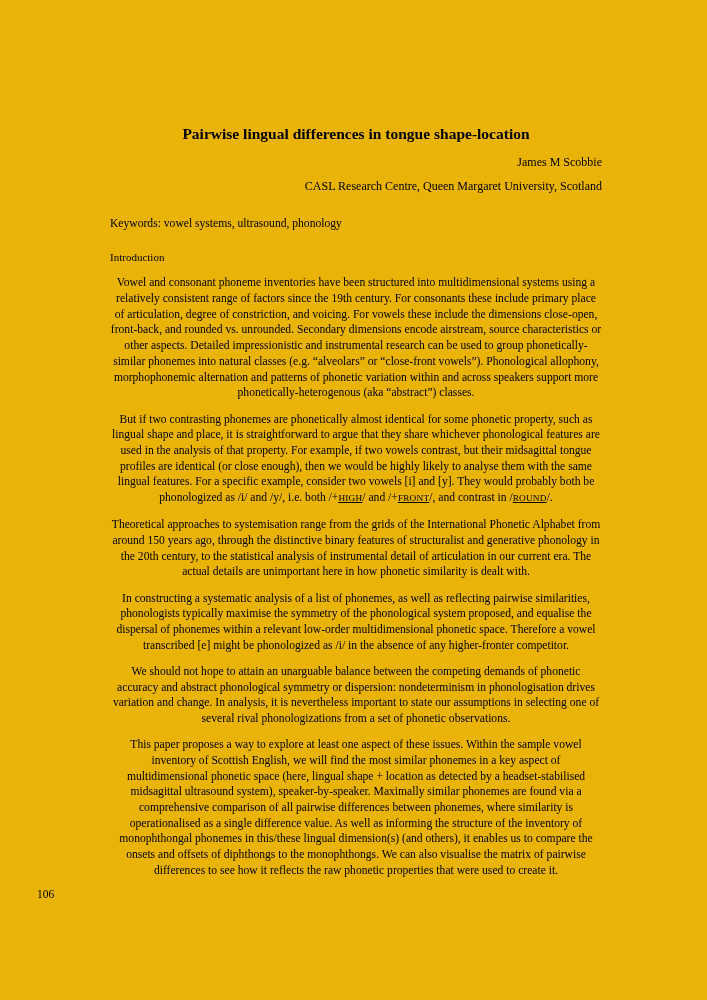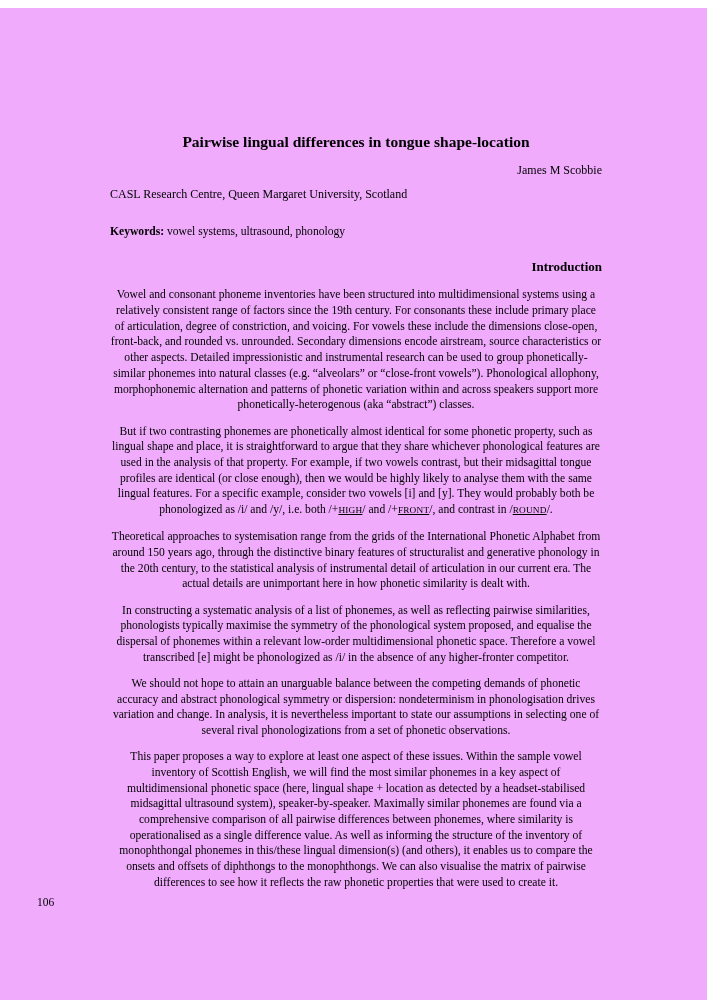--- a/index.html
+++ b/index.html
@@ -11,63 +11,62 @@
     width: 707px;
     height: 1000px;
     position: relative;
     font-family: "Liberation Serif", "DejaVu Serif", serif;
     color: #000000;
     overflow: hidden;
   }
   .page {
     position: absolute;
     inset: 0;
-    background: #f0abfc;
-    margin-top: 8px;
+    background: #eab308;
   }
   .content {
     padding: 124px 105px 0 110px;
   }
   .title {
     font-size: 15.5px;
     font-weight: bold;
     text-align: center;
     line-height: 1.25;
   }
   .author {
     font-size: 12px;
     text-align: right;
     margin-top: 12px;
   }
   .affiliation {
     font-size: 12px;
-    text-align: left;
+    text-align: right;
     margin-top: 9px;
   }
   .email-line {
     font-size: 12px;
     text-align: center;
     margin-top: 2px;
   }
   .email-link {
     color: #0000e6;
     text-decoration: underline;
     cursor: pointer;
   }
   .keywords {
     font-size: 11.6px;
     margin: 23px 0 0 0;
   }
   .kw-label {
-    font-weight: bold;
+    font-weight: normal;
   }
   .section-heading {
-    font-size: 13px;
-    font-weight: bold;
-    text-align: right;
+    font-size: 11px;
+    font-weight: normal;
+    text-align: left;
     margin: 21px 0 12px 0;
   }
   p.body {
     font-size: 11.6px;
     line-height: 15.7px;
     margin: 0 0 10.5px 0;
     text-align: center;
   }
   p.body .sc {
     font-size: 0.8em;

